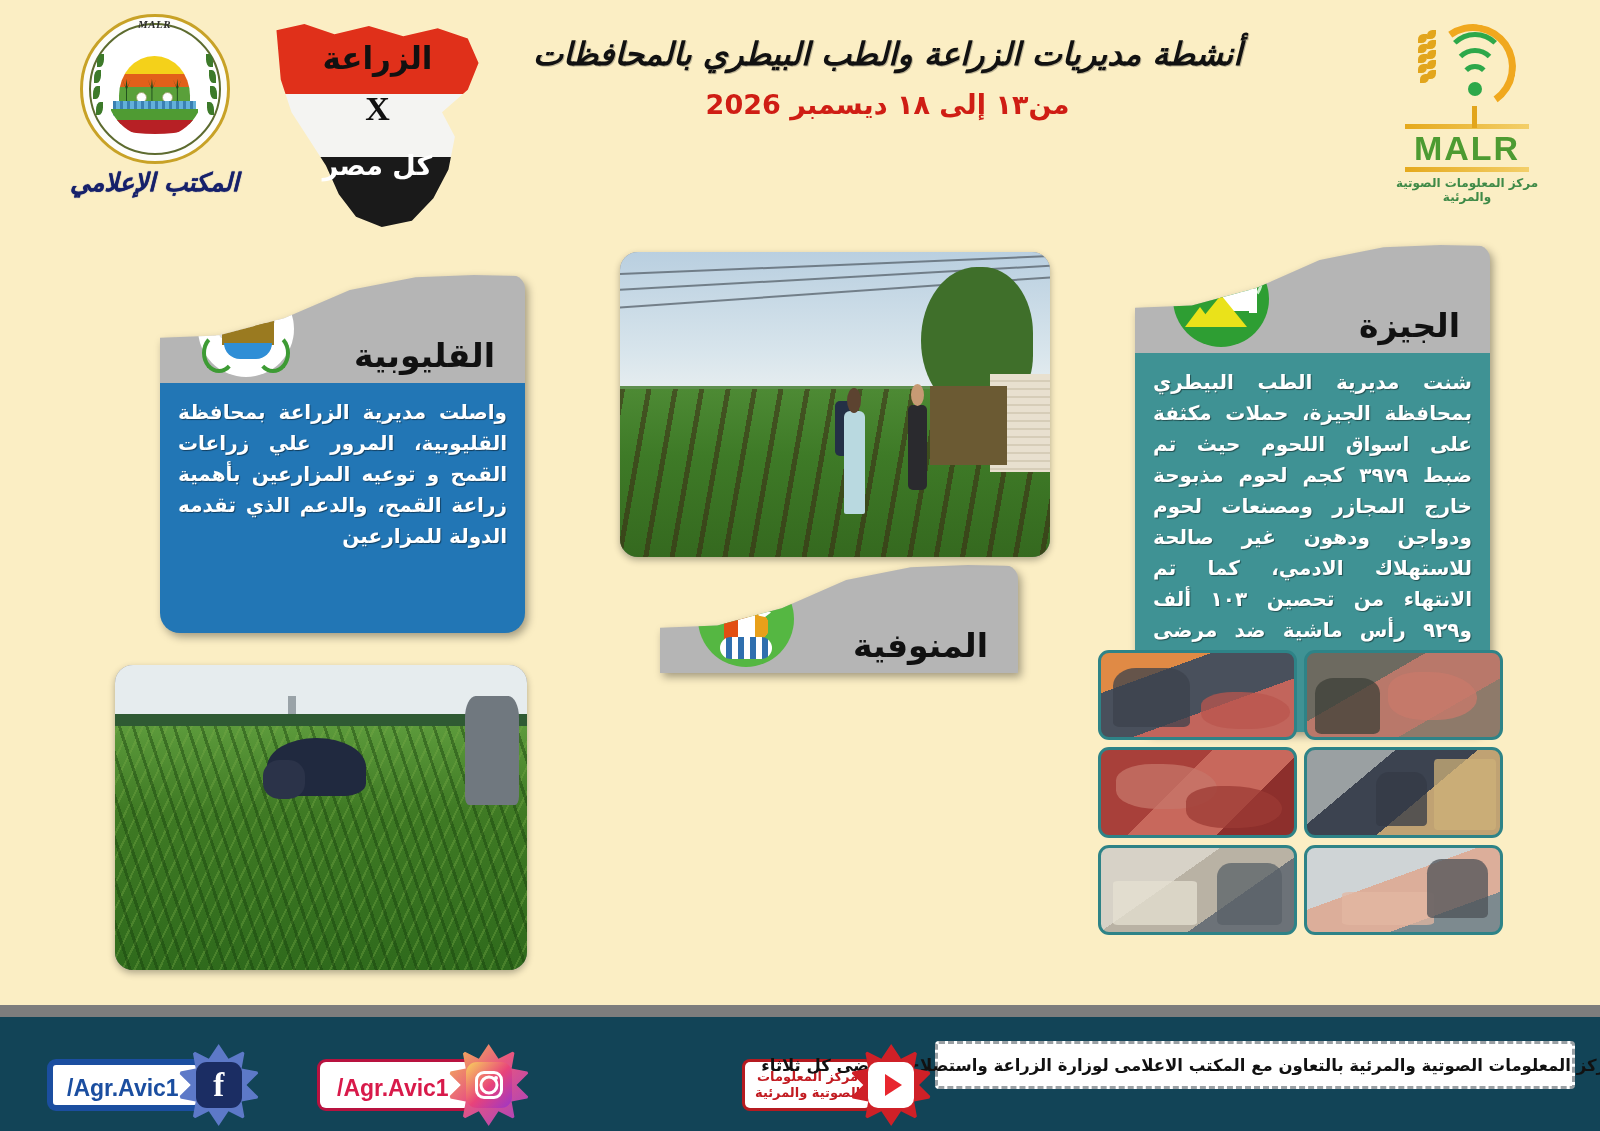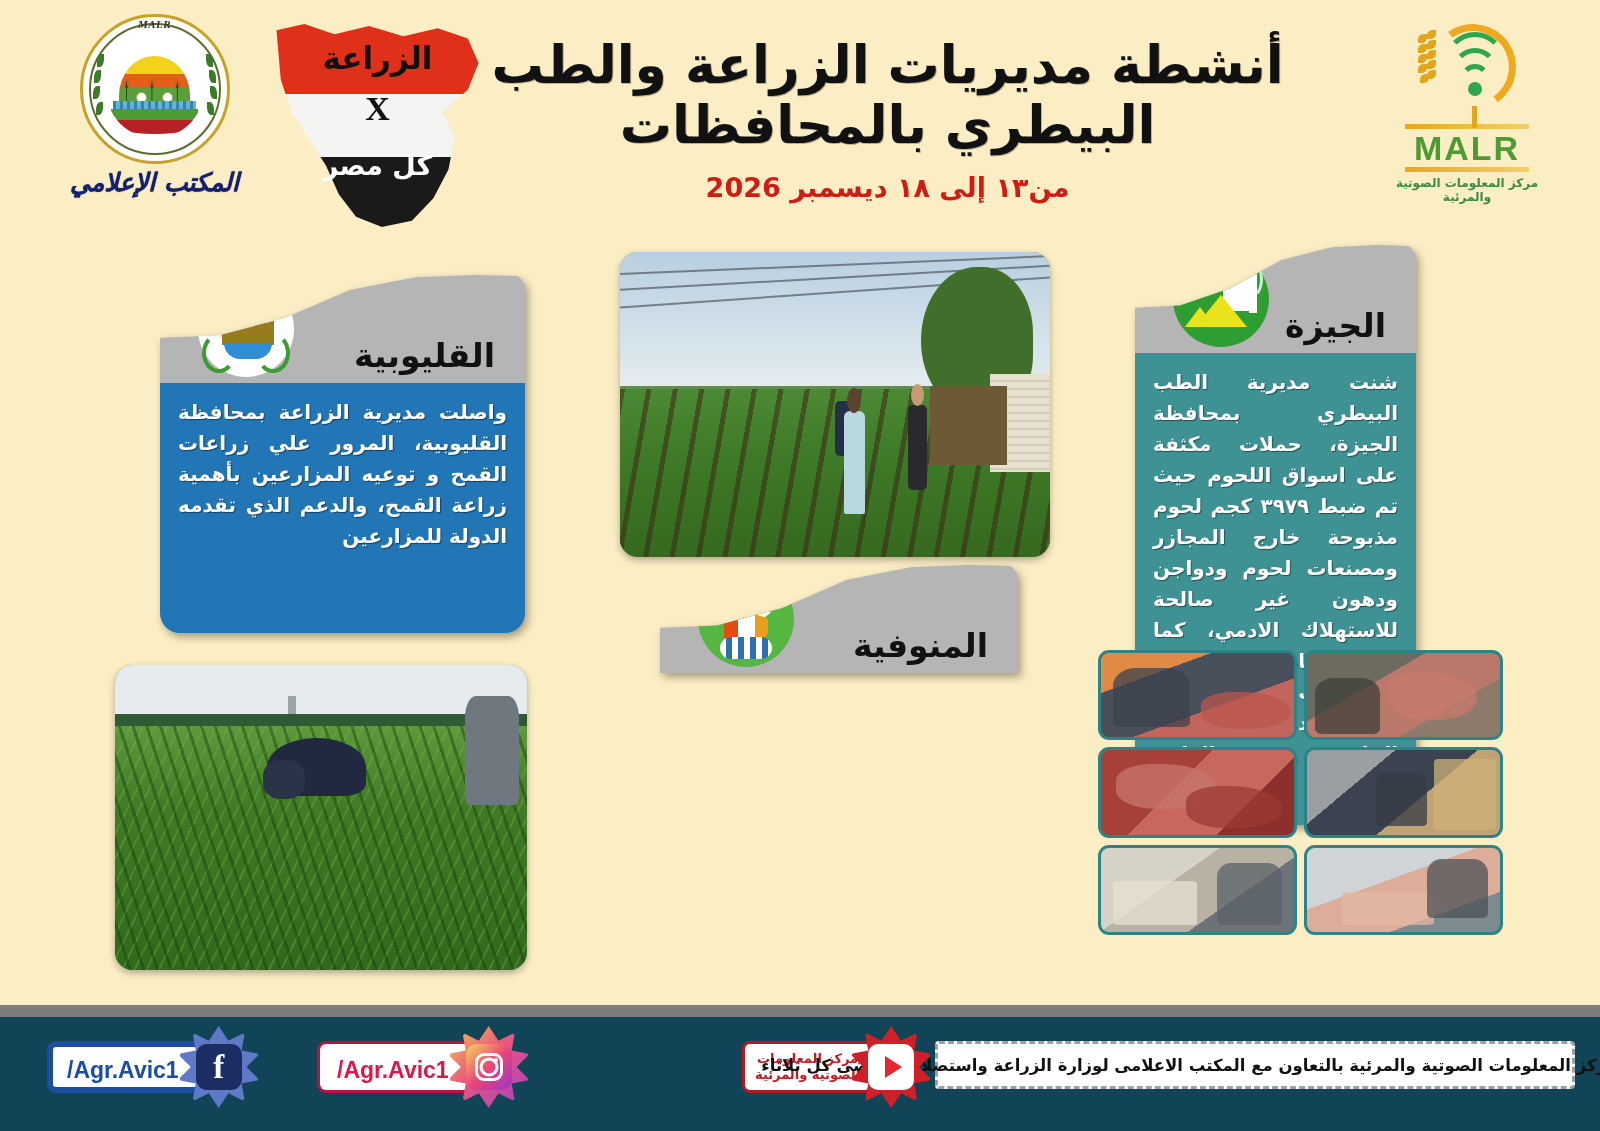--- a/index.html
+++ b/index.html
@@ -45,22 +45,22 @@
     background:linear-gradient(#e0301a 0%,#e0301a 35%,#f4f4f2 35%,#f4f4f2 66%,#1a1a1a 66%,#1a1a1a 100%);
     clip-path:polygon(3% 4%,16% 1%,30% 6%,46% 2%,62% 7%,78% 3%,92% 8%,97% 20%,92% 33%,80% 44%,
       86% 56%,83% 72%,76% 86%,66% 97%,52% 100%,40% 95%,32% 84%,26% 70%,18% 57%,10% 44%,5% 28%);}
   .egypt-t1{position:absolute;left:0;top:18px;width:100%;text-align:center;font-size:31px;font-weight:bold;color:#111;}
   .egypt-t2{position:absolute;left:0;top:68px;width:100%;text-align:center;font-size:34px;font-weight:bold;
     color:#111;font-family:"Liberation Serif",serif;}
   .egypt-t3{position:absolute;left:0;top:128px;width:100%;text-align:center;font-size:27px;font-weight:bold;color:#fff;}
 
   
   .title-block{position:absolute;right:295px;left:470px;top:36px;text-align:center;}
-  .main-title{font-size:52px;font-weight:bold;color:#111;letter-spacing:0;line-height:1.15;
-    text-shadow:1px 1px 0 rgba(0,0,0,.25);}
+  .main-title{font-size:32px;font-weight:bold;color:#111;letter-spacing:0;line-height:1.15;
+    text-shadow:1px 1px 0 rgba(0,0,0,.25);font-style:italic;}
   .sub-title{margin-top:16px;font-size:27px;font-weight:bold;color:#cf1d14;}
 
   
   .issue-block{position:absolute;left:1180px;top:44px;width:150px;text-align:center;}
   .issue-label{font-size:25px;font-weight:bold;color:#1b6a2b;direction:rtl;}
   .issue-badge{position:relative;margin:4px auto 0;width:140px;height:56px;}
   .issue-badge .blue{position:absolute;left:-8px;top:9px;width:140px;height:50px;background:#1f7fd4;
     clip-path:polygon(6% 0,100% 0,94% 100%,0 100%);}
   .issue-badge .orange{position:absolute;left:4px;top:0;width:132px;height:46px;
     background:linear-gradient(#f07a18,#e05410);clip-path:polygon(5% 0,100% 0,95% 100%,0 100%);}
@@ -99,21 +99,21 @@
     font-size:20px;line-height:1.55;text-align:justify;text-align-last:right;direction:rtl;
     text-shadow:1px 1px 1px rgba(0,0,0,.45);}
 
   
   #card-qalyubia{left:160px;top:275px;width:365px;}
   #card-qalyubia .gov-body{background:#2276b5;min-height:250px;}
   
   #card-menoufia{left:660px;top:565px;width:358px;}
   #card-menoufia .gov-body{background:#1a8c3c;min-height:270px;}
   
-  #card-giza{left:1135px;top:245px;width:281px;}
+  #card-giza{left:1135px;top:245px;width:355px;}
   #card-giza .gov-body{background:#3f9294;min-height:265px;}
 
   
   .emb-qaly{background:#fff;}
   .emb-qaly .gear{position:absolute;left:14px;top:6px;width:66px;height:66px;border-radius:50%;
     background:repeating-conic-gradient(#fff 0 8deg,#dedede 8deg 16deg);border:3px solid #fff;}
   .emb-qaly .tower{position:absolute;left:56px;top:8px;width:12px;height:52px;background:#9a7a20;}
   .emb-qaly .wall{position:absolute;left:24px;top:40px;width:52px;height:24px;background:#9a7a20;}
   .emb-qaly .water{position:absolute;left:26px;top:62px;width:48px;height:16px;background:#2f8ed6;
     border-radius:0 0 22px 22px;}
@@ -196,21 +196,21 @@
   .mc2{background:linear-gradient(160deg,#e08a45 0 26%,#49505c 26% 62%,#c2655c 62% 100%);}
   .mc3{background:linear-gradient(140deg,#9aa0a2 0 30%,#3c4350 30% 58%,#c0a273 58% 100%);}
   .mc4{background:linear-gradient(135deg,#a8403a 0 40%,#c8685c 40% 72%,#8d2f2c 72% 100%);}
   .mc5{background:linear-gradient(160deg,#cfd4d6 0 40%,#dcae9a 40% 74%,#7d8a8f 74% 100%);}
   .mc6{background:linear-gradient(145deg,#d7d2c7 0 38%,#b9b2a4 38% 66%,#6c7278 66% 100%);}
   .mc-blob{position:absolute;border-radius:40% 60% 50% 45%;opacity:.75;}
 
   
   .footer-strip{position:absolute;left:0;top:1005px;width:1600px;height:12px;background:#7d7d7d;}
   .footer{position:absolute;left:0;top:1017px;width:1600px;height:114px;background:#124457;}
-  .social{position:absolute;top:15px;height:70px;display:flex;align-items:center;text-align:center;}
+  .social{position:absolute;top:33px;height:70px;display:flex;align-items:center;text-align:center;}
   .splat{position:relative;width:66px;height:66px;display:flex;align-items:center;justify-content:center;
     flex:0 0 auto;z-index:2;}
   .splat-bg{position:absolute;inset:-8px;border-radius:50%;
     clip-path:polygon(50% 0,62% 18%,82% 8%,78% 30%,100% 34%,84% 50%,100% 66%,78% 70%,82% 92%,62% 82%,
       50% 100%,38% 82%,18% 92%,22% 70%,0 66%,16% 50%,0 34%,22% 30%,18% 8%,38% 18%);}
   .si{position:relative;width:46px;height:46px;border-radius:11px;display:flex;align-items:center;
     justify-content:center;color:#fff;font-weight:bold;z-index:3;}
   .handle{height:46px;line-height:46px;padding:0 18px 0 14px;border-radius:6px;background:#fff;
     font-size:23px;font-weight:bold;font-family:"Liberation Sans",sans-serif;direction:ltr;margin-right:-14px;
     border:3px solid transparent;}

